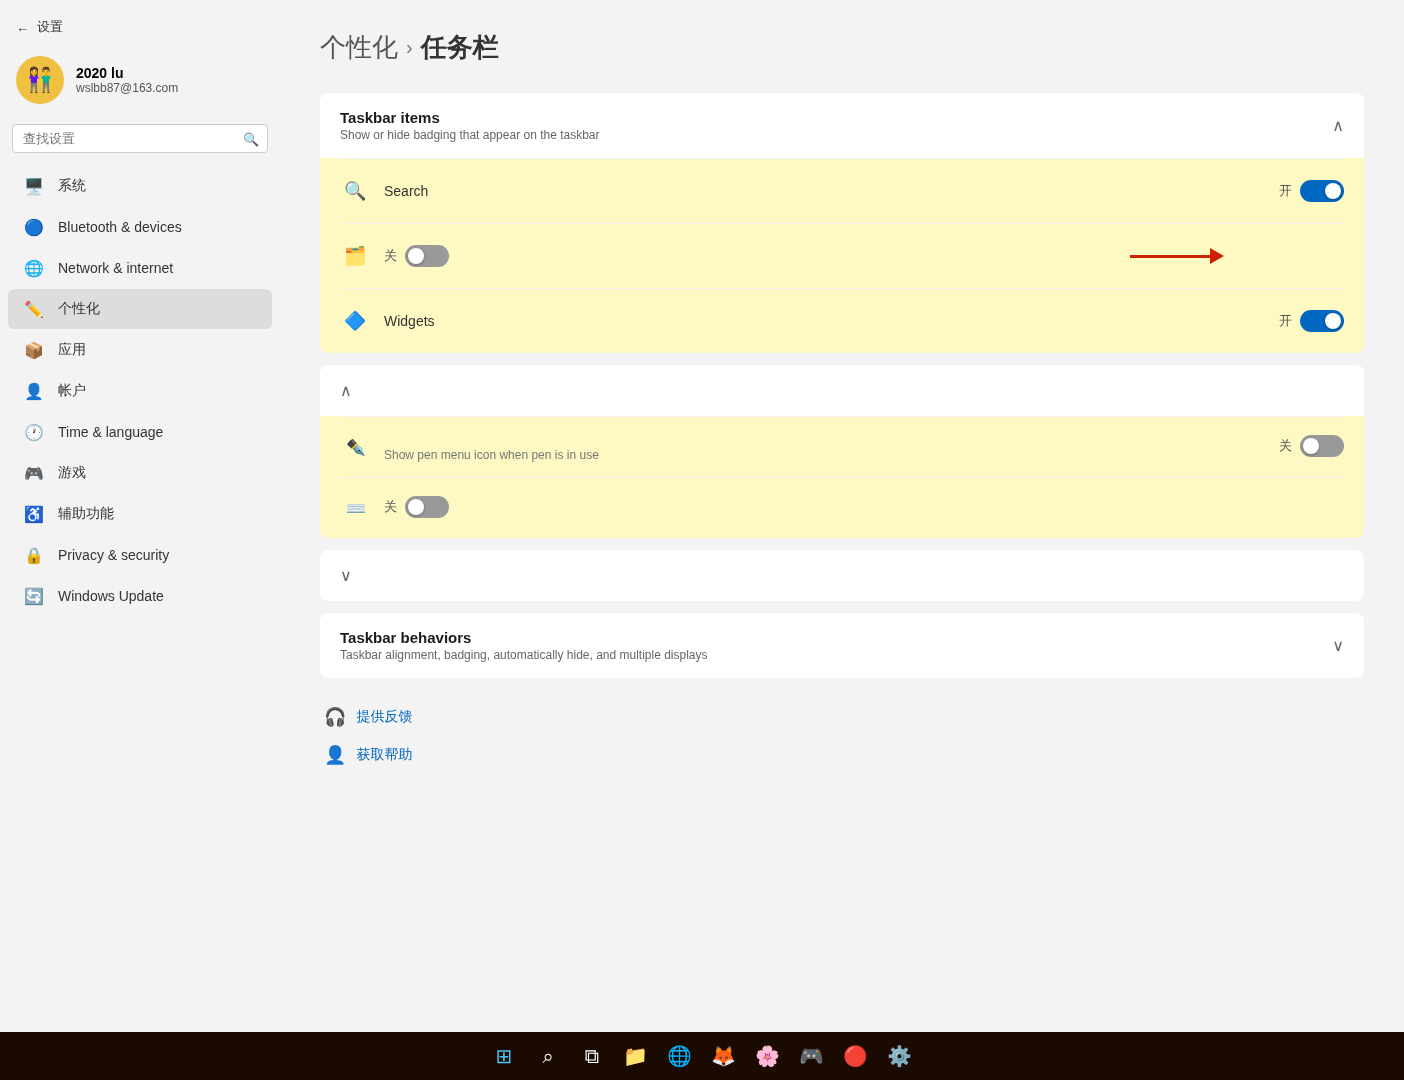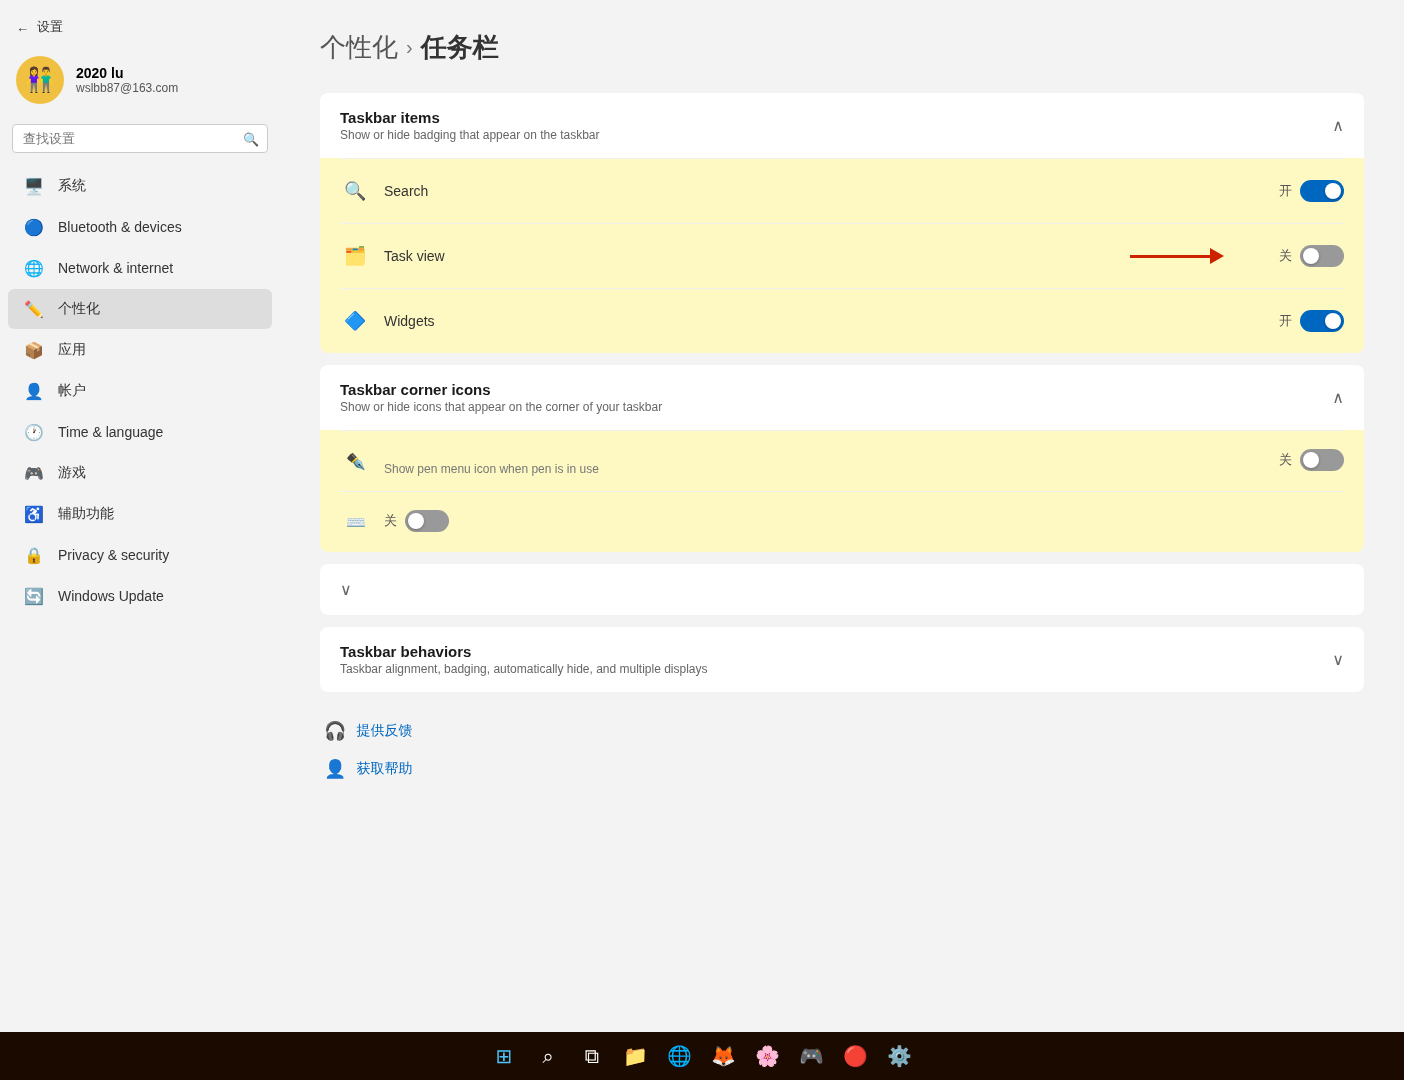--- a/index.html
+++ b/index.html
@@ -389,21 +389,20 @@
           <div class="setting-row-right">
             <span class="toggle-label">开</span>
             <div class="toggle on">
               <div class="toggle-knob"></div>
             </div>
           </div>
         </div>
 
         <div class="setting-row task-view-row" style="position:relative;">
           <div class="setting-row-icon">🗂️</div>
-          <div class="setting-row-label">Task view</div>
           <div class="red-arrow">
           <div class="arrow-line"></div>
           <div class="arrow-head"></div>
         </div>
           <div class="setting-row-right">
             <span class="toggle-label">关</span>
             <div class="toggle off">
               <div class="toggle-knob"></div>
             </div>
           </div>
@@ -417,24 +416,20 @@
             <span class="toggle-label">开</span>
             <div class="toggle on">
               <div class="toggle-knob"></div>
             </div>
           </div>
         </div>
       </div>
         </div>
         <div class="settings-section">
     <div class="section-header">
-      <div>
-        <div class="section-title">Taskbar corner icons</div>
-        <div class="section-subtitle">Show or hide icons that appear on the corner of your taskbar</div>
-      </div>
       <span class="chevron-icon">∧</span>
     </div>
   <div class="section-body">
         <div class="sub-setting-row">
           <div class="sub-row-icon">✒️</div>
           <div class="sub-row-content">
             <div class="sub-row-subtitle">Show pen menu icon when pen is in use</div>
           </div>
           <div class="sub-row-right">
             <span class="toggle-label">关</span>

